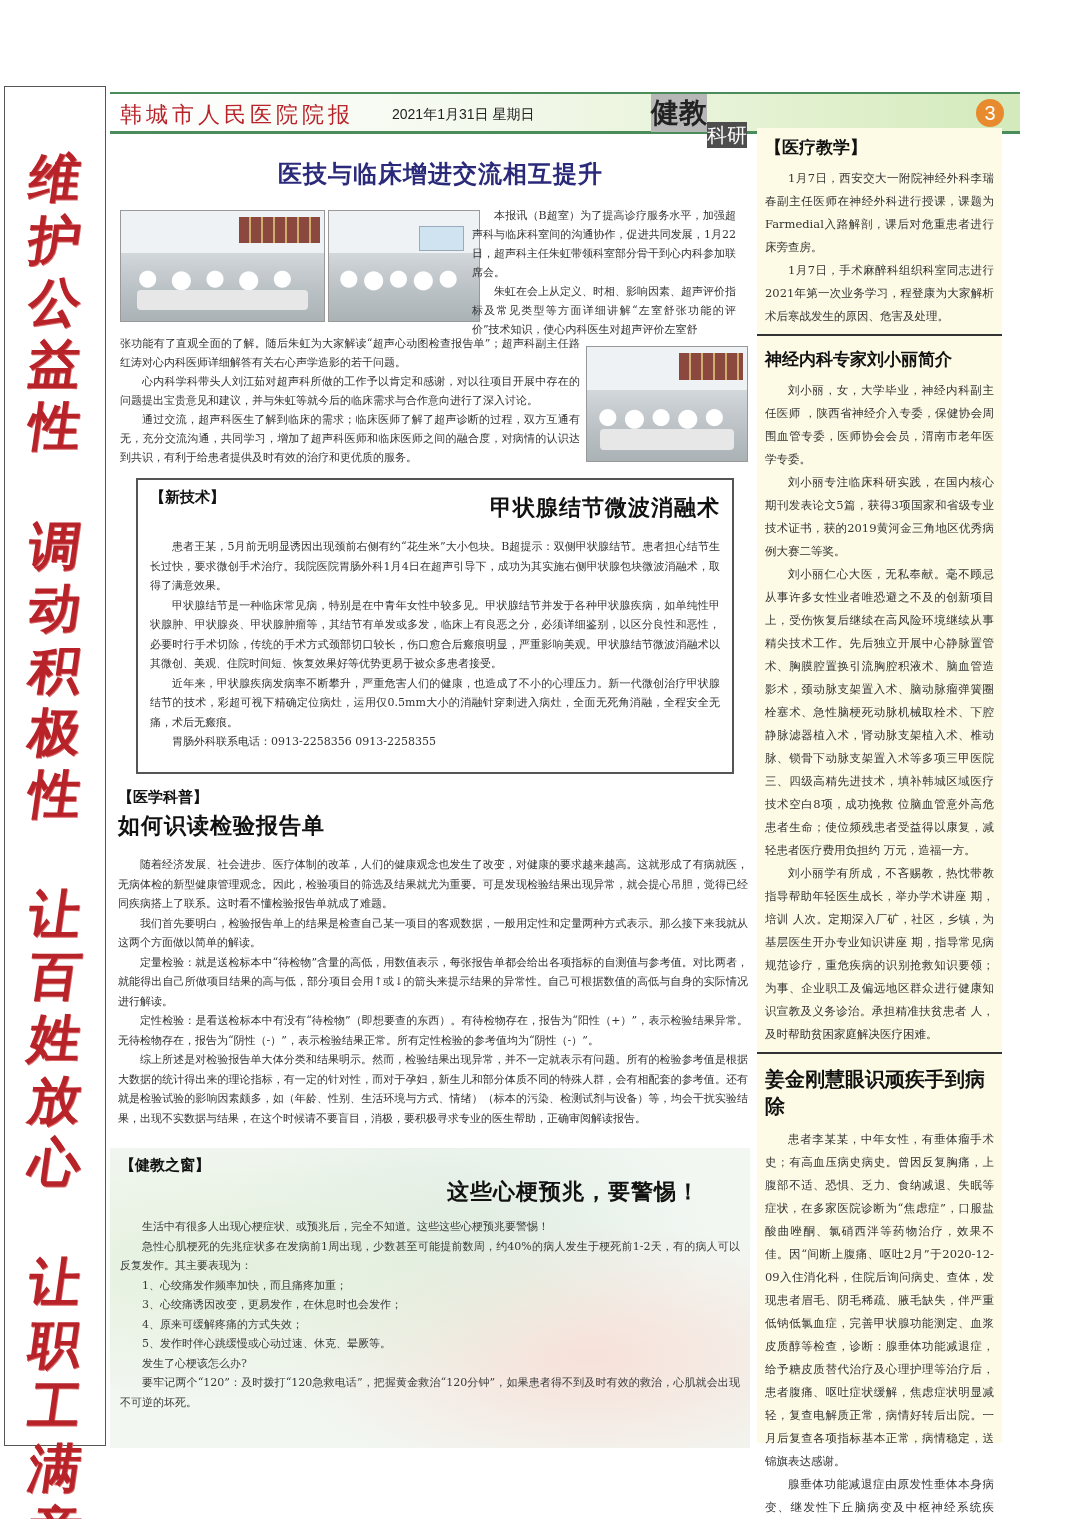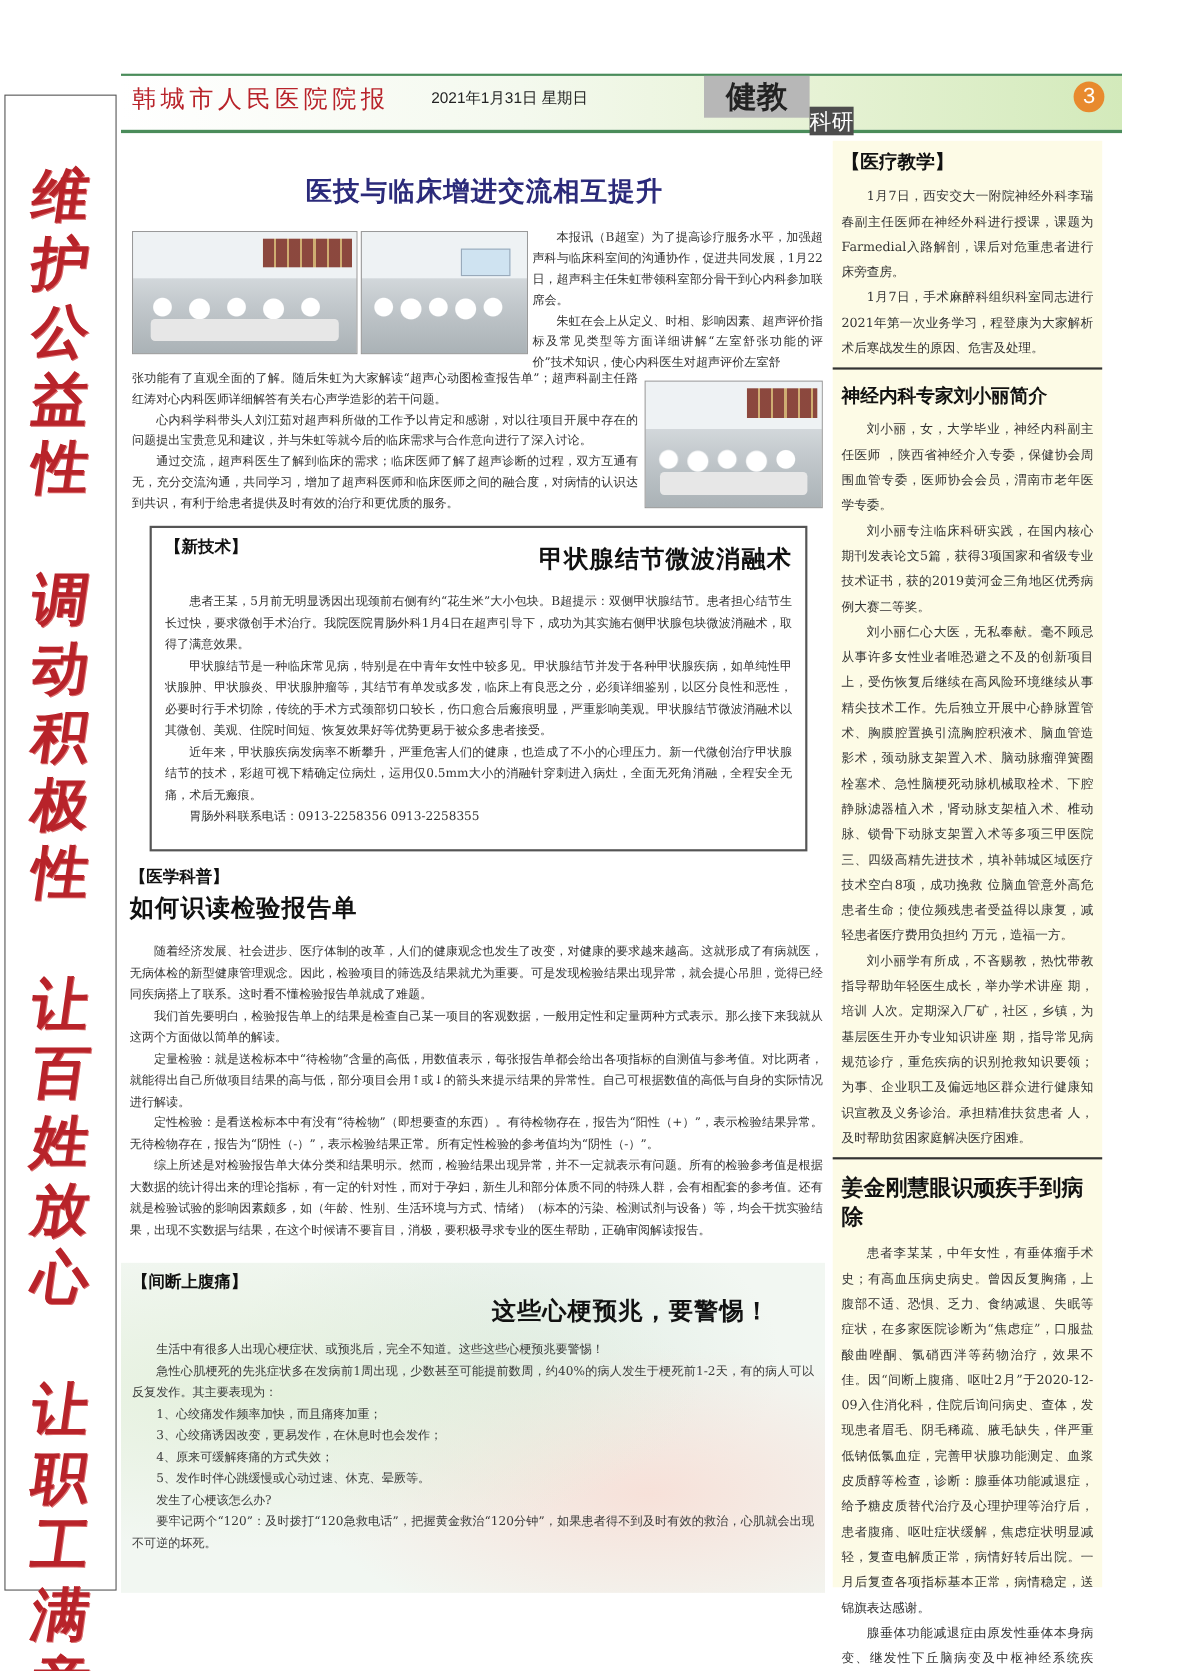--- a/index.html
+++ b/index.html
@@ -13,33 +13,33 @@
     display: flex; flex-direction: column; align-items: center; padding-top: 60px;
   }
   .slogan-group { display: flex; flex-direction: column; align-items: center; margin-bottom: 58px; }
   .slogan-char {
     font-family: "DejaVu Serif", serif; font-weight: bold; font-size: 52px; line-height: 62px;
     color: #b8232a; transform: skewX(-8deg); text-shadow: 1px 1px 0 #d96a6a;
   }
 
   
   .masthead {
-    position: absolute; left: 110px; top: 67px; width: 910px; height: 54px;
+    position: absolute; left: 110px; top: 92px; width: 910px; height: 42px;
     border-top: 2px solid #4a8c5a; border-bottom: 3px solid #4a8c5a;
     background: linear-gradient(90deg, #ffffff 0%, #f4f9ee 40%, #e6f2d4 70%, #d3eabb 100%);
   }
   .mast-title {
     position: absolute; left: 10px; top: 6px; font-size: 22px; letter-spacing: 4px;
     color: #b8232a; font-family: "DejaVu Serif", serif;
   }
   .mast-date { position: absolute; left: 282px; top: 12px; font-size: 14px; font-family: "Liberation Sans", sans-serif; color: #222; }
   .mast-section {
     position: absolute; left: 530px; top: 0; height: 38px; display: flex; align-items: stretch;
   }
-  .mast-sec1 { background: #b7b7b7; color: #222; font-size: 28px; font-weight: bold; padding: 0 20px; line-height: 38px; }
+  .mast-sec1 { background: #b7b7b7; color: #222; font-size: 28px; font-weight: bold; padding: 0 0; line-height: 38px; margin-left: 11px; }
   .mast-sec2 { background: #4d4d4d; color: #fff; font-size: 20px; padding: 0 0; line-height: 26px; margin-top: 28px; height: 26px; }
   .mast-page {
     position: absolute; right: 16px; top: 5px; width: 28px; height: 28px; border-radius: 50%;
     background: #e88a2e; color: #fff; font-family: "Liberation Sans", sans-serif; font-size: 20px; text-align: center; line-height: 28px;
   }
 
   
   .right-col { position: absolute; left: 757px; top: 128px; width: 245px; height: 1315px; background: #fdfbe6; }
   .rc-block { padding: 8px 8px 6px 8px; }
   .rc-rule { border-top: 2px solid #333; margin: 0 0 0 0; }
@@ -134,21 +134,21 @@
       <div class="wall"></div>
         <div class="frames"></div>
         <div class="people"></div>
         <div class="table"></div>
     </div>
     <div class="photo" style="left:210px; top:82px; width:152px; height:112px;">
       <div class="wall"></div>
         <div class="screen"></div>
         <div class="people"></div>
     </div>
-    <div class="art1-text" style="left:366px; top:78px; width:264px;">
+    <div class="art1-text" style="left:354px; top:78px; width:264px;">
       <p>本报讯（B超室）为了提高诊疗服务水平，加强超声科与临床科室间的沟通协作，促进共同发展，1月22日，超声科主任朱虹带领科室部分骨干到心内科参加联席会。</p>
       <p>朱虹在会上从定义、时相、影响因素、超声评价指标及常见类型等方面详细讲解“左室舒张功能的评价”技术知识，使心内科医生对超声评价左室舒</p>
     </div>
     <div class="art1-text" style="left:2px; top:206px; width:460px;">
       <p style="text-indent:0">张功能有了直观全面的了解。随后朱虹为大家解读“超声心动图检查报告单”；超声科副主任路红涛对心内科医师详细解答有关右心声学造影的若干问题。</p>
       <p>心内科学科带头人刘江茹对超声科所做的工作予以肯定和感谢，对以往项目开展中存在的问题提出宝贵意见和建议，并与朱虹等就今后的临床需求与合作意向进行了深入讨论。</p>
       <p>通过交流，超声科医生了解到临床的需求；临床医师了解了超声诊断的过程，双方互通有无，充分交流沟通，共同学习，增加了超声科医师和临床医师之间的融合度，对病情的认识达到共识，有利于给患者提供及时有效的治疗和更优质的服务。</p>
     </div>
     <div class="photo" style="left:468px; top:218px; width:162px; height:116px;">
       <div class="wall"></div>
@@ -175,21 +175,21 @@
     <div class="body-text" style="margin-top:14px;">
       <p>随着经济发展、社会进步、医疗体制的改革，人们的健康观念也发生了改变，对健康的要求越来越高。这就形成了有病就医，无病体检的新型健康管理观念。因此，检验项目的筛选及结果就尤为重要。可是发现检验结果出现异常，就会提心吊胆，觉得已经同疾病搭上了联系。这时看不懂检验报告单就成了难题。</p>
       <p>我们首先要明白，检验报告单上的结果是检查自己某一项目的客观数据，一般用定性和定量两种方式表示。那么接下来我就从这两个方面做以简单的解读。</p>
       <p>定量检验：就是送检标本中“待检物”含量的高低，用数值表示，每张报告单都会给出各项指标的自测值与参考值。对比两者，就能得出自己所做项目结果的高与低，部分项目会用↑或↓的箭头来提示结果的异常性。自己可根据数值的高低与自身的实际情况进行解读。</p>
       <p>定性检验：是看送检标本中有没有“待检物”（即想要查的东西）。有待检物存在，报告为“阳性（+）”，表示检验结果异常。无待检物存在，报告为“阴性（-）”，表示检验结果正常。所有定性检验的参考值均为“阴性（-）”。</p>
       <p>综上所述是对检验报告单大体分类和结果明示。然而，检验结果出现异常，并不一定就表示有问题。所有的检验参考值是根据大数据的统计得出来的理论指标，有一定的针对性，而对于孕妇，新生儿和部分体质不同的特殊人群，会有相配套的参考值。还有就是检验试验的影响因素颇多，如（年龄、性别、生活环境与方式、情绪）（标本的污染、检测试剂与设备）等，均会干扰实验结果，出现不实数据与结果，在这个时候请不要盲目，消极，要积极寻求专业的医生帮助，正确审阅解读报告。</p>
     </div>
   </div>
 
   <div class="art4">
-    <div class="tag">【间断上腹痛】</div>
+    <div class="tag">【健教之窗】</div>
     <div class="art4-title" style="margin-top:2px; padding-right:40px;">这些心梗预兆，要警惕！</div>
     <div class="body-text" style="margin-top:10px;">
       <p>生活中有很多人出现心梗症状、或预兆后，完全不知道。这些这些心梗预兆要警惕！</p>
       <p>急性心肌梗死的先兆症状多在发病前1周出现，少数甚至可能提前数周，约40%的病人发生于梗死前1-2天，有的病人可以反复发作。其主要表现为：</p>
       <p>1、心绞痛发作频率加快，而且痛疼加重；</p>
       <p>3、心绞痛诱因改变，更易发作，在休息时也会发作；</p>
       <p>4、原来可缓解疼痛的方式失效；</p>
       <p>5、发作时伴心跳缓慢或心动过速、休克、晕厥等。</p>
       <p>发生了心梗该怎么办?</p>
       <p>要牢记两个“120”：及时拨打“120急救电话”，把握黄金救治“120分钟”，如果患者得不到及时有效的救治，心肌就会出现不可逆的坏死。</p>

